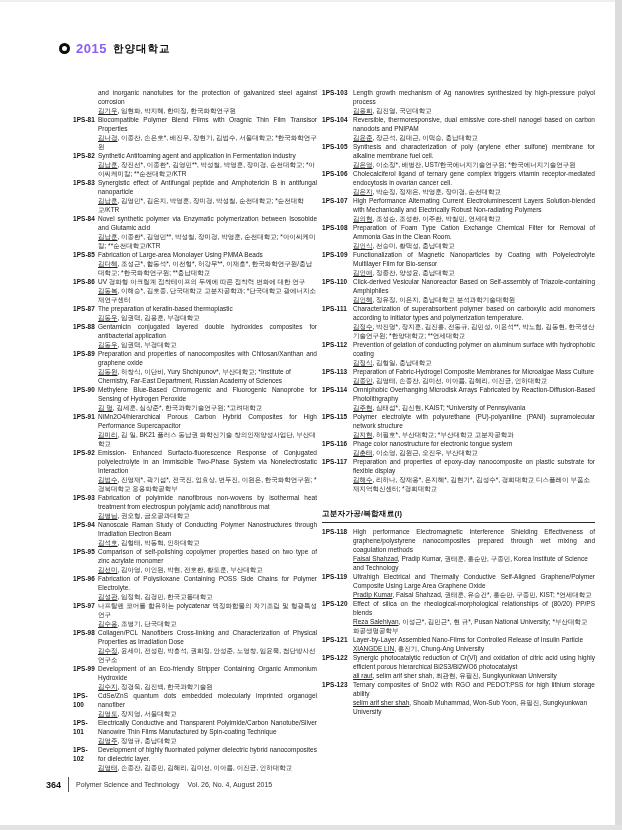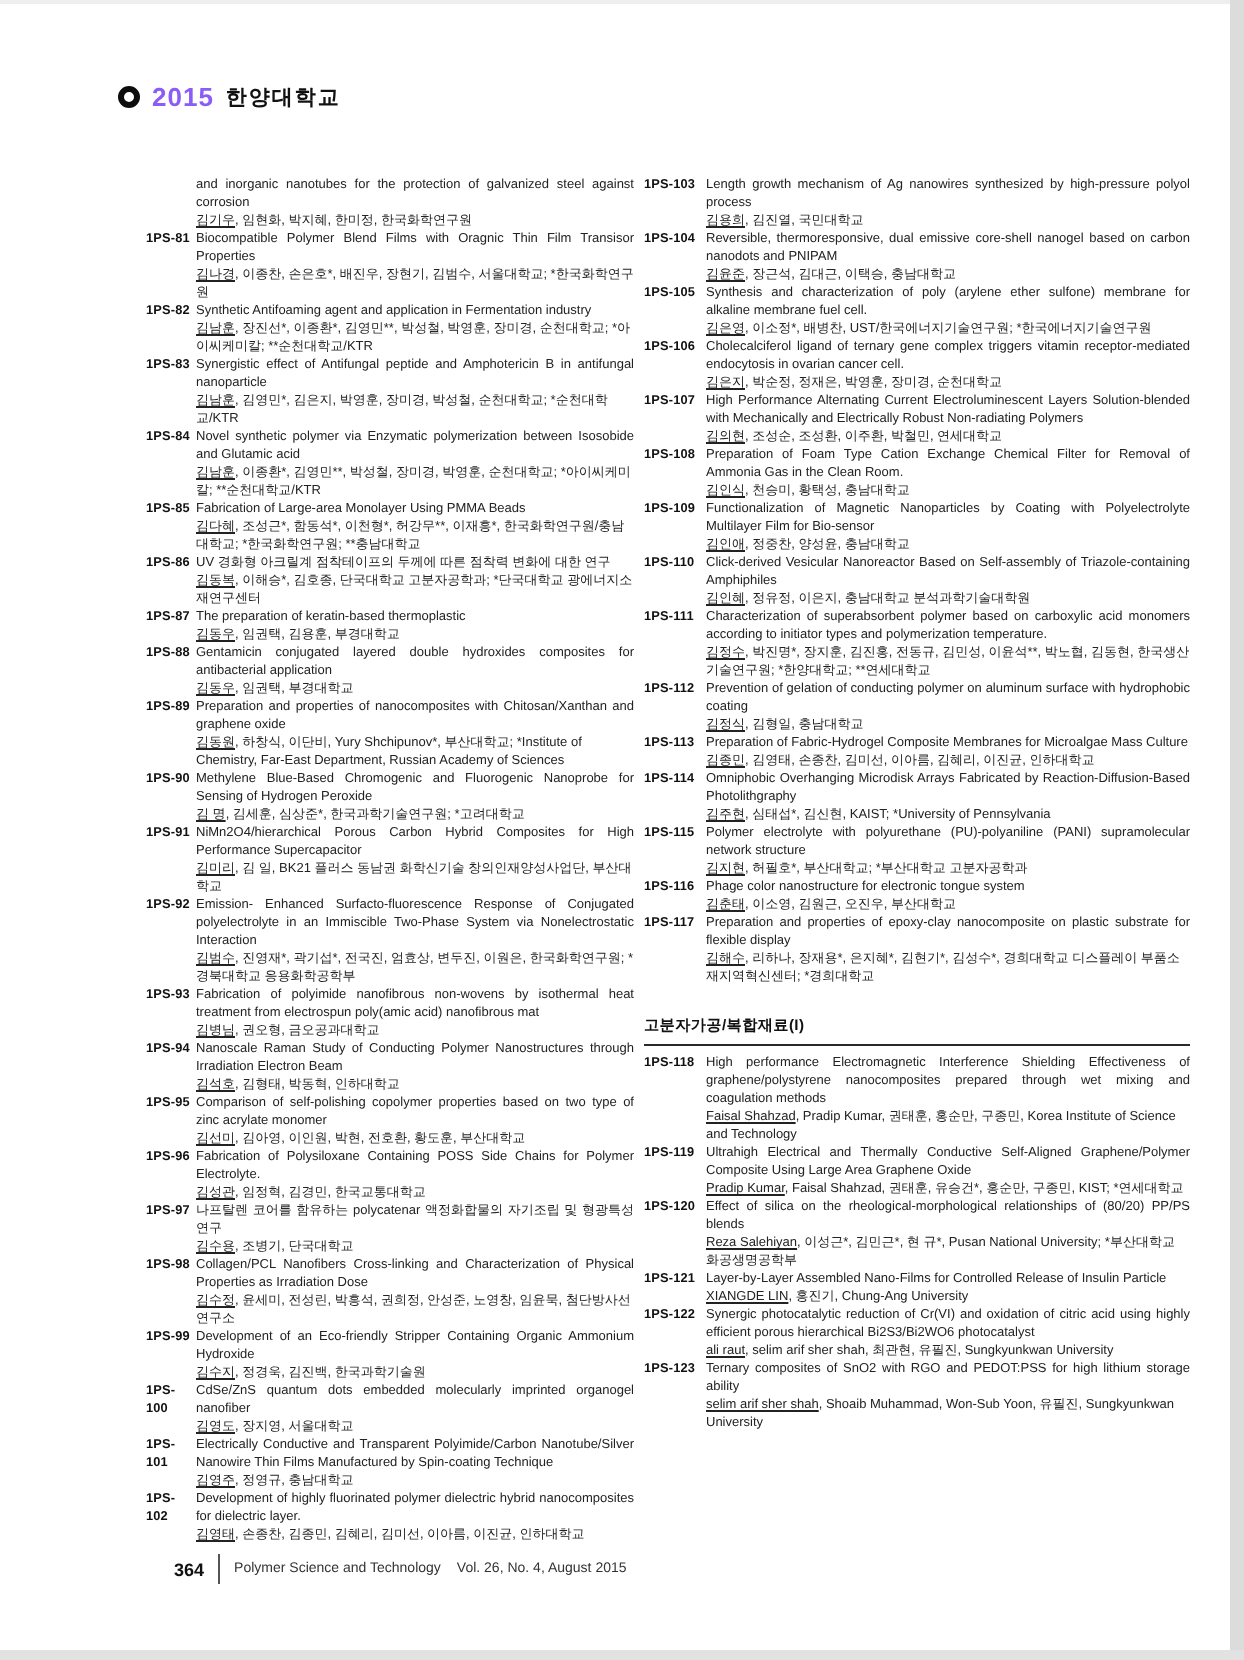--- a/index.html
+++ b/index.html
@@ -26,21 +26,21 @@
   .col-left .entry .code{width:25px;}
   .col-right .entry .code{width:31px;}
   .entry .body{flex:1;font-size:6.5px;line-height:9px;color:#222;}
   .entry .title{display:block;text-align:justify;}
   .entry .authors{display:block;text-align:left;}
   .entry .lead{text-decoration:underline;text-underline-offset:1px;}
 
   .section{margin:9px 0 4px 0;border-bottom:1px solid #2a2a2a;padding-bottom:2px;}
   .section .slabel{font-size:7.6px;font-weight:700;color:#111;letter-spacing:.2px;}
 
-  .ftr{position:absolute;left:46px;top:777px;display:flex;align-items:center;margin-left:41px;}
+  .ftr{position:absolute;left:46px;top:777px;display:flex;align-items:center;}
   .ftr .pg{font-size:9px;font-weight:700;color:#111;}
   .ftr .bar{width:1px;height:15px;background:#555;margin:0 7px;}
   .ftr .jr{font-size:7px;color:#333;}
   .ftr .vol{font-size:7px;color:#333;margin-left:8px;}
 </style>
 </head>
 <body>
 
 <div class="edge-top"></div>
 <div class="edge-right"></div>

